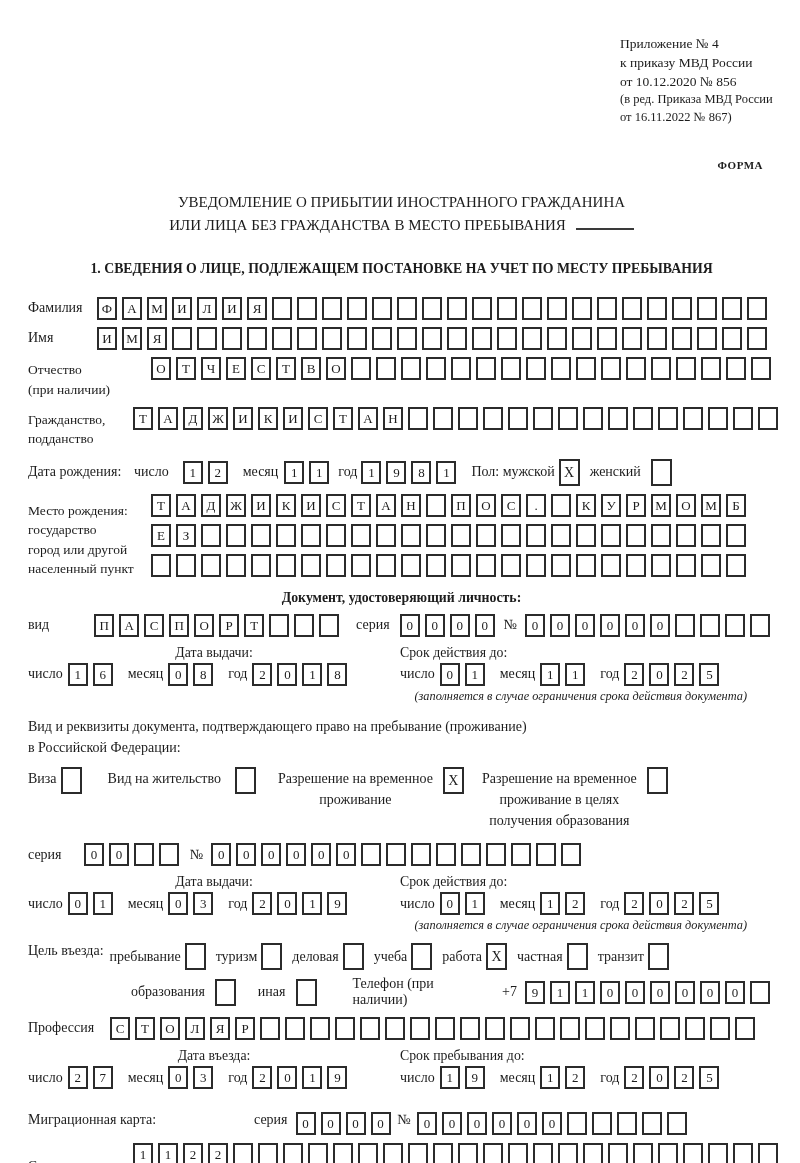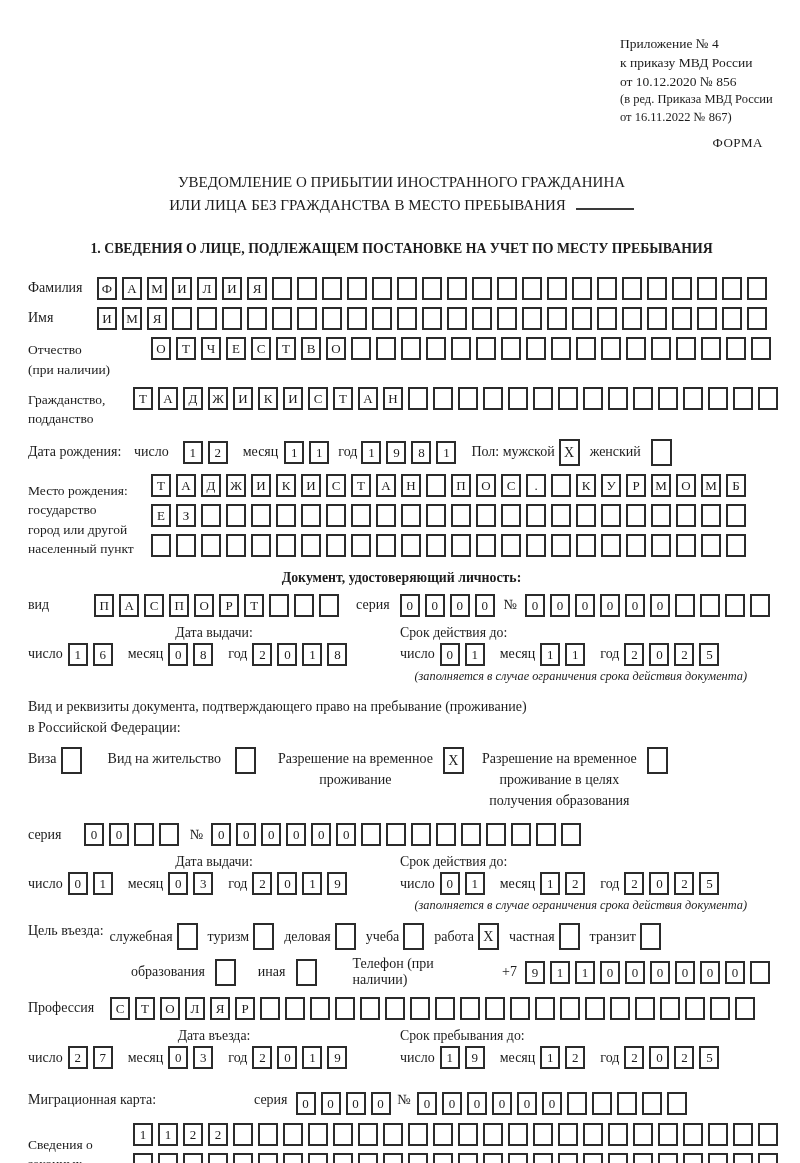--- a/index.html
+++ b/index.html
@@ -2,21 +2,21 @@
 <html><head>
 <meta charset="utf-8">
 <style>
   html,body{margin:0;padding:0;background:#ffffff;}
   body{width:800px;height:1163px;font-family:"Liberation Serif","DejaVu Serif",serif;color:#1c1c1c;font-size:14px;}
   .page{box-sizing:border-box;width:800px;height:1163px;padding:34px 25px 10px 28px;position:relative;overflow:hidden;}
 
   
   .hdr{margin-left:592px;line-height:1.42;font-size:13.5px;}
   .hdr .sub{font-size:12.5px;}
-  .forma{margin-top:8px;text-align:right;padding-right:12px;font-weight:normal;font-size:13px;letter-spacing:.5px;}
+  .forma{margin-top:32px;text-align:right;padding-right:12px;font-weight:bold;font-size:11px;letter-spacing:.5px;}
 
   .title{margin-top:20px;text-align:center;font-weight:normal;font-size:15px;line-height:1.55;}
   .title-underline{display:inline-block;width:58px;border-bottom:2px solid #3a3a3a;height:13px;margin-left:10px;}
   .section{margin-top:24px;text-align:center;font-weight:bold;font-size:13.8px;}
 
   
   .row{display:flex;align-items:flex-start;margin-top:7px;}
   .lbl{flex:0 0 auto;padding-top:3px;}
   .w69{width:69px;} .w104{width:105px;} .w123{width:123px;} .w80{width:82px;}
   .boxes{white-space:nowrap;line-height:0;}
@@ -236,21 +236,21 @@
       <span class="boxes"><span class="box">1</span><span class="box">2</span></span>
       <span class="dlab dlab2">год</span>
       <span class="boxes"><span class="box">2</span><span class="box">0</span><span class="box">2</span><span class="box">5</span></span>
     </div>
   </div>
   <div class="small-note">(заполняется в случае ограничения срока действия документа)</div>
 
   <div class="purpose-row">
     <span class="p-label">Цель въезда:</span>
     <span class="purpose-opt">
-        <span>служебная</span>
+        <span>пребывание</span>
         <span class="cbox"></span>
       </span>
     <span class="purpose-opt">
         <span>туризм</span>
         <span class="cbox"></span>
       </span>
     <span class="purpose-opt">
         <span>деловая</span>
         <span class="cbox"></span>
       </span>

